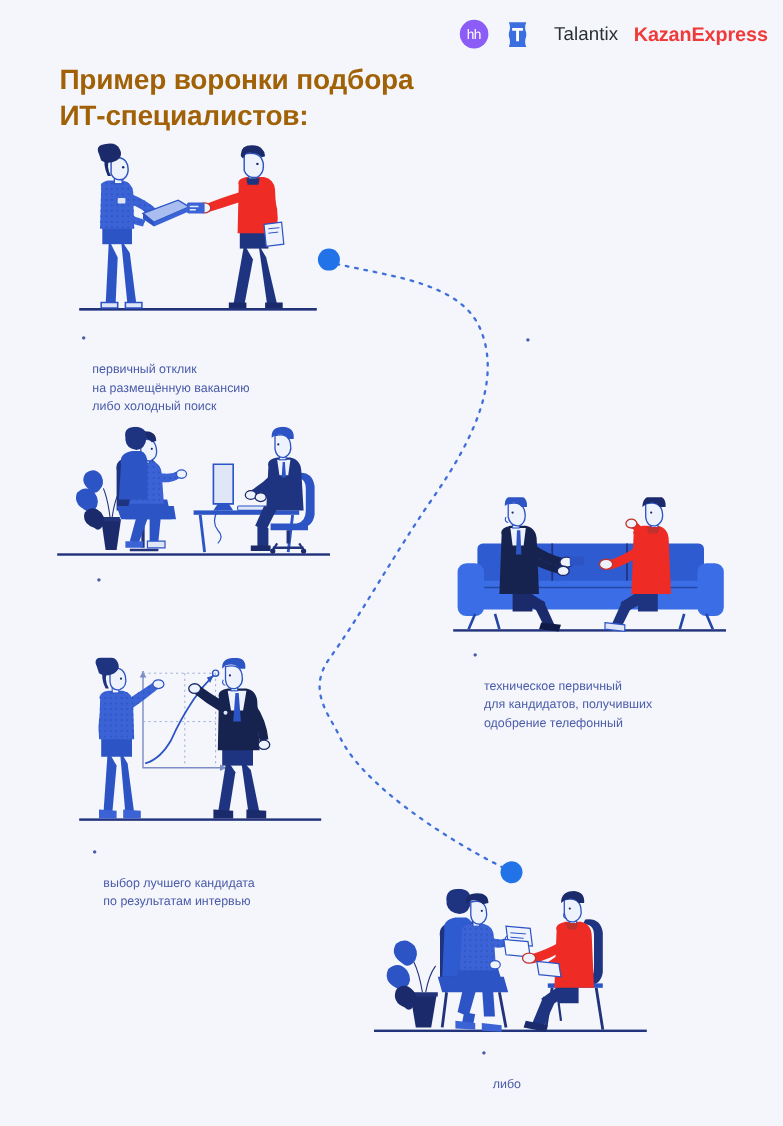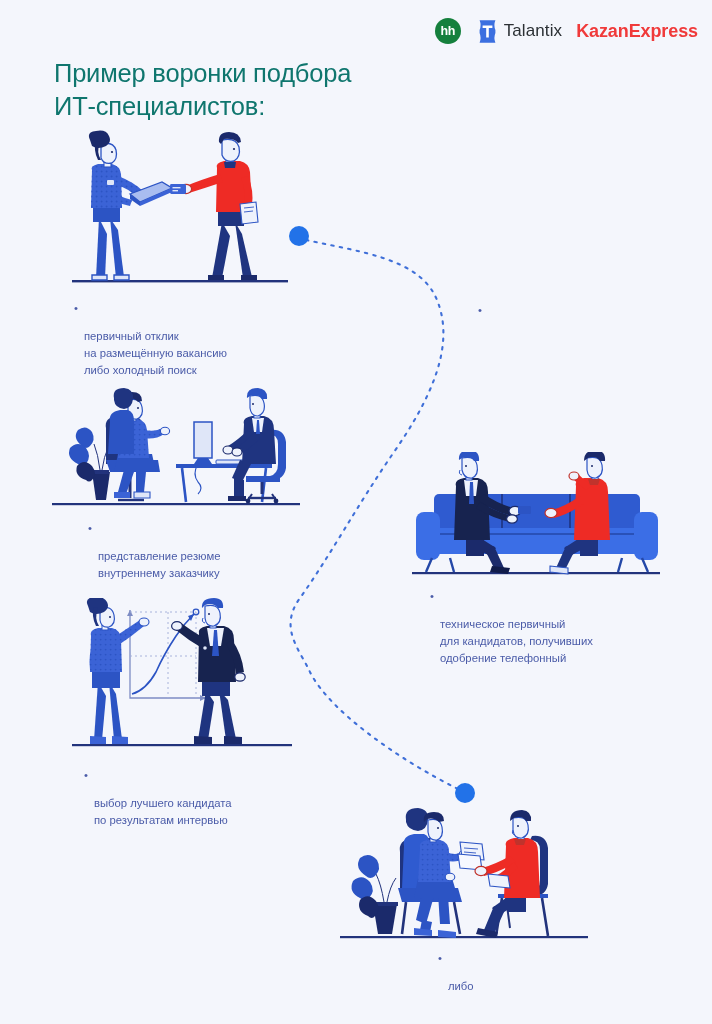--- a/index.html
+++ b/index.html
@@ -25,34 +25,34 @@
     top: 18px;
     right: 14px;
     display: flex;
     align-items: center;
     gap: 14px;
   }
   .hh-logo {
     width: 26px;
     height: 26px;
     border-radius: 50%;
-    background: #15803d;
+    background: #8b5cf6;
     color: #ffffff;
     font-size: 12.5px;
-    font-weight: bold;
+    font-weight: normal;
     letter-spacing: -0.5px;
     display: flex;
     align-items: center;
     justify-content: center;
     line-height: 1;
   }
   .talantix-group {
     display: flex;
     align-items: center;
-    gap: 4px;
+    gap: 21px;
   }
   .talantix-mark {
     width: 25px;
     height: 25px;
     position: relative;
   }
   .talantix-word {
     font-size: 17px;
     color: #2b3034;
     letter-spacing: 0.1px;
@@ -64,23 +64,23 @@
     letter-spacing: -0.1px;
   }
 
   
   .page-title {
     position: absolute;
     left: 54px;
     top: 57px;
     width: 430px;
     font-size: 25.5px;
-    font-weight: normal;
+    font-weight: bold;
     line-height: 1.28;
-    color: #0f766e;
+    color: #a16207;
     letter-spacing: -0.2px;
   }
 
   
   .connector {
     position: absolute;
     left: 0;
     top: 0;
     width: 712px;
     height: 1024px;
@@ -332,24 +332,20 @@
       <rect x="206" y="22" width="6" height="8" fill="#eef2fc" stroke="#2c54c4" stroke-width="1"></rect>
       <path d="M202 8 Q214 5 216 15 Q218 25 210 28 Q203 28 202 20 Z" fill="#eef2fc" stroke="#2c54c4" stroke-width="1.2"></path>
       <path d="M199 10 Q198 0 210 0 Q220 1 219 11 L214 11 Q210 5 202 8 Z" fill="#2c54c4"></path>
       <circle cx="205" cy="16" r="1" fill="#1b2a6b"></circle>
     </svg>
   </div>
 
   <div class="caption" style="left:88px; top:520px; width:200px;">
     <div class="bullet-row">
       <span class="dot">•</span>
-      <span class="lines">
-        <span>представление резюме</span>
-        <span>внутреннему заказчику</span>
-      </span>
     </div>
   </div>
 
   <div class="illo" style="left:408px; top:452px;">
     <svg width="256" height="128" viewBox="0 0 256 128" aria-hidden="true">
 
       <rect x="4" y="120" width="248" height="2.2" fill="#22337c"></rect>
 
       <rect x="26" y="42" width="206" height="38" rx="5" fill="#2f5bd0"></rect>
       <path d="M94 42 L94 80 M162 42 L162 80" stroke="#1f3480" stroke-width="1.6"></path>

